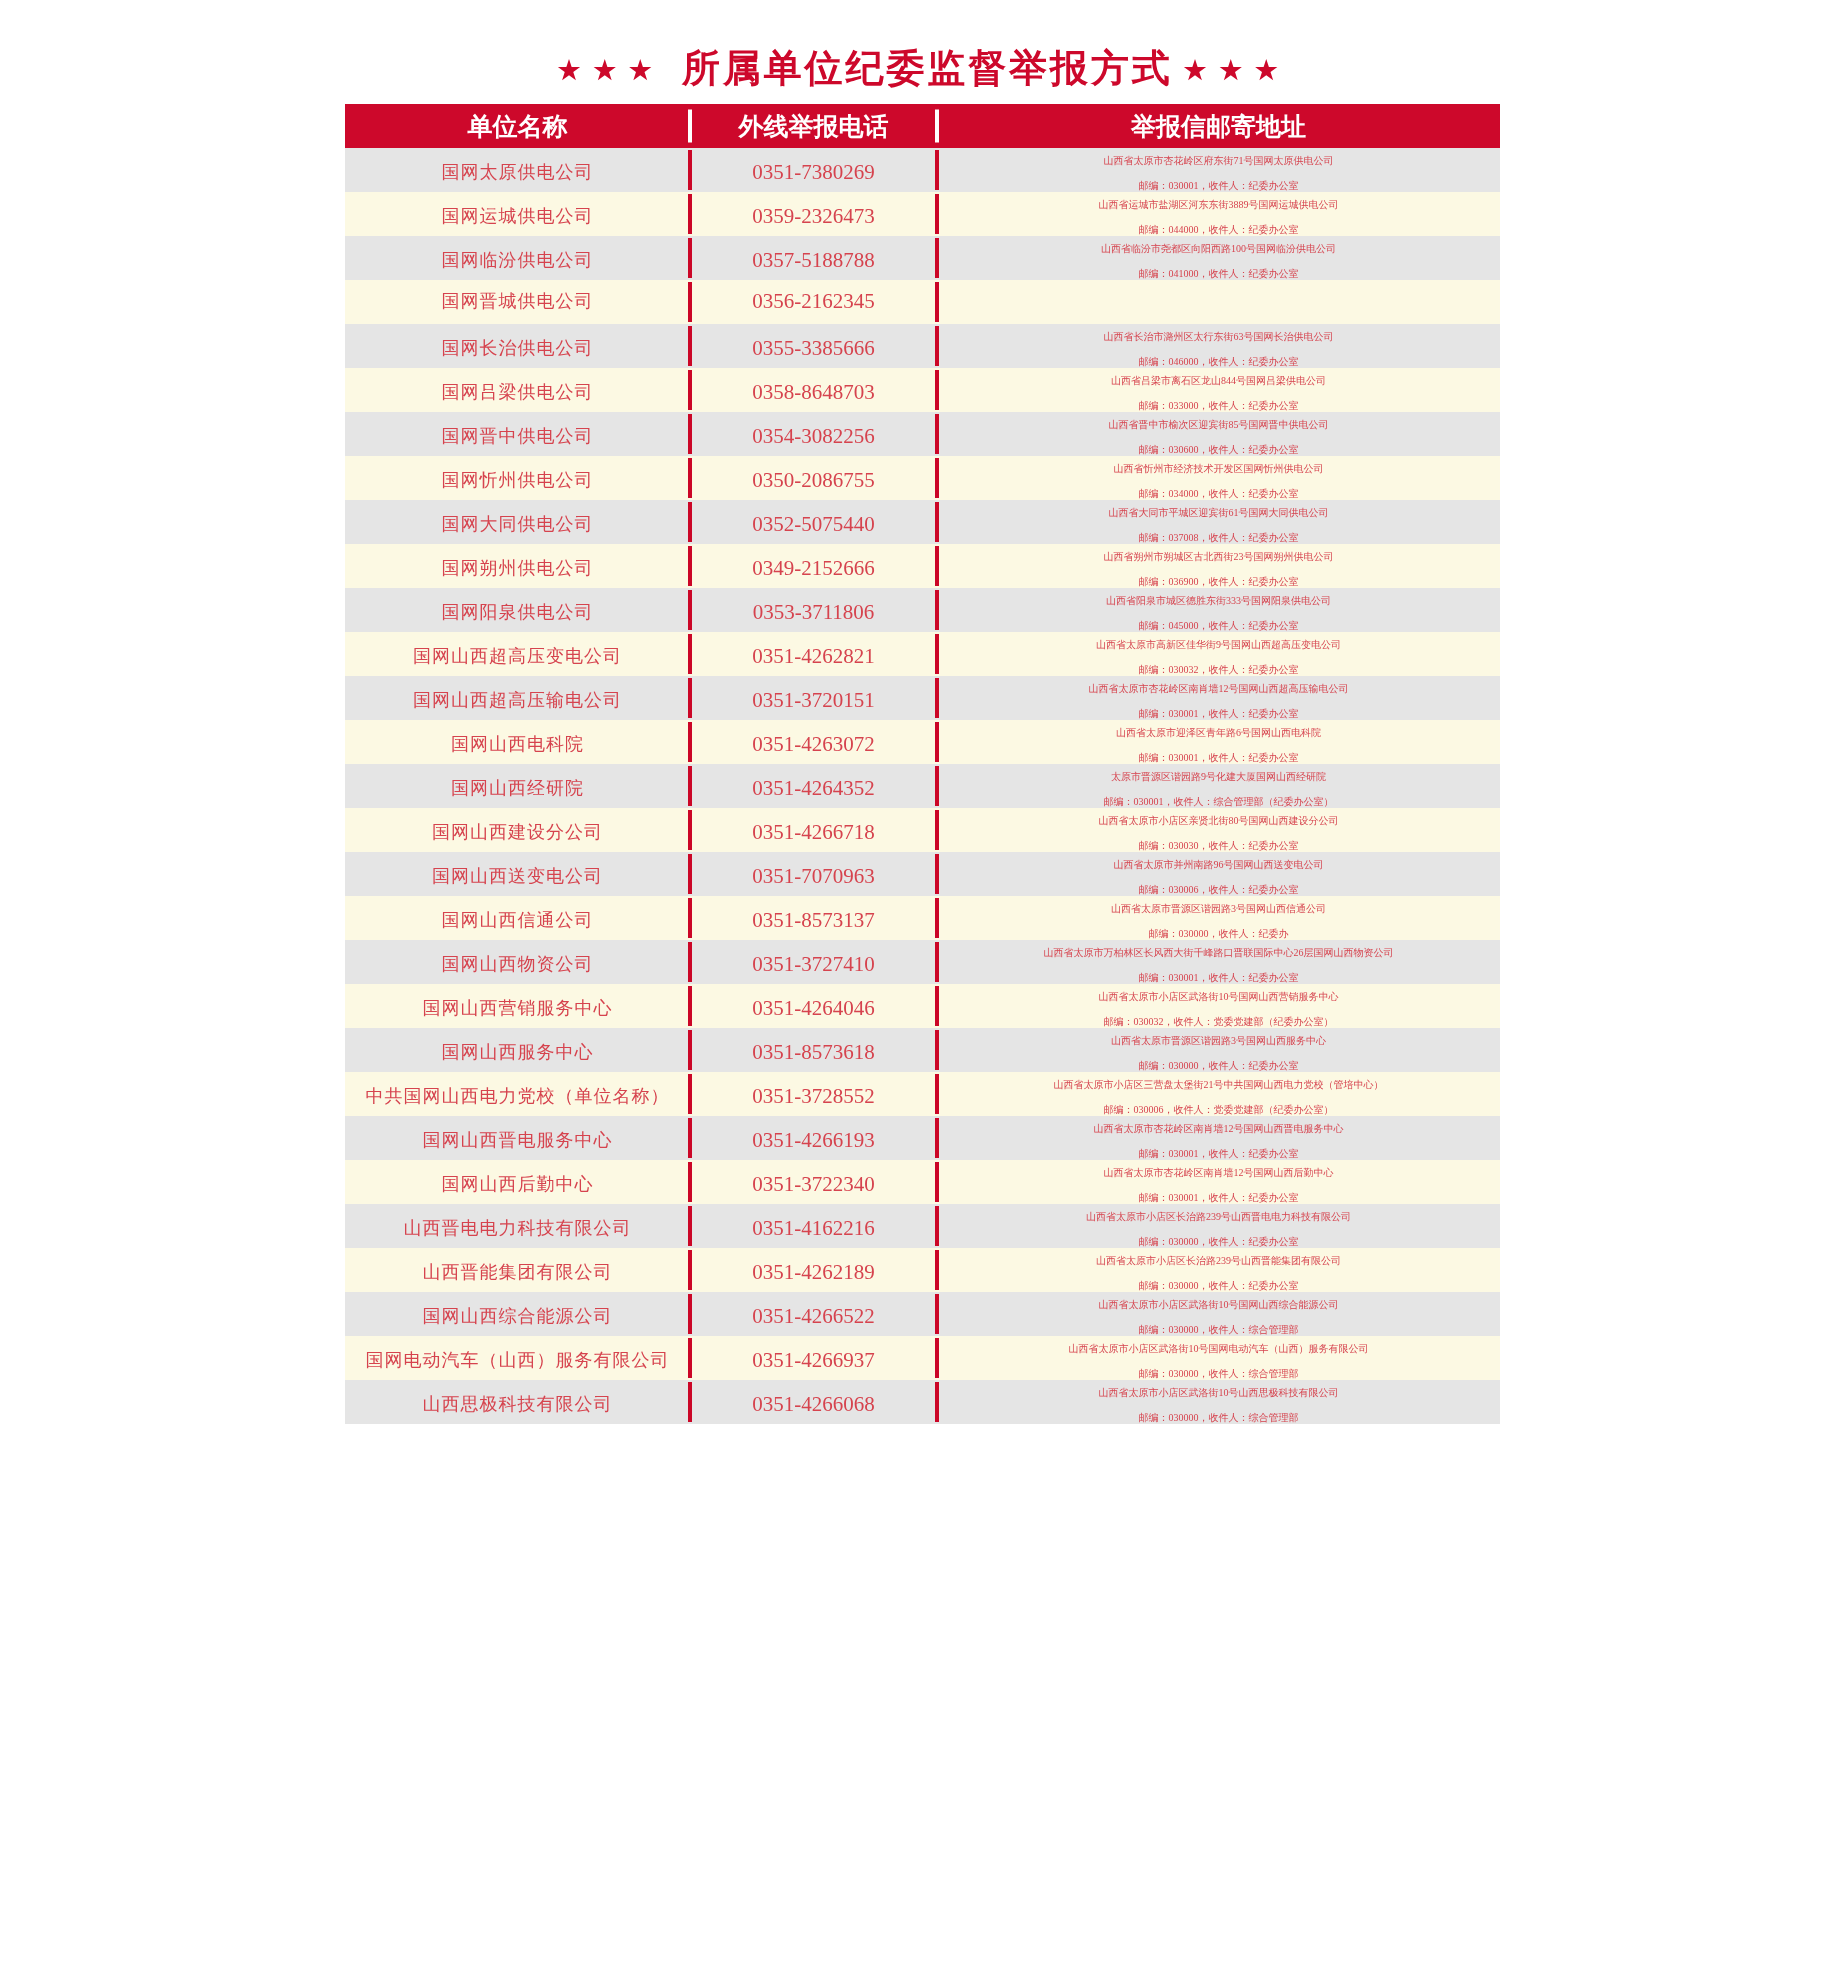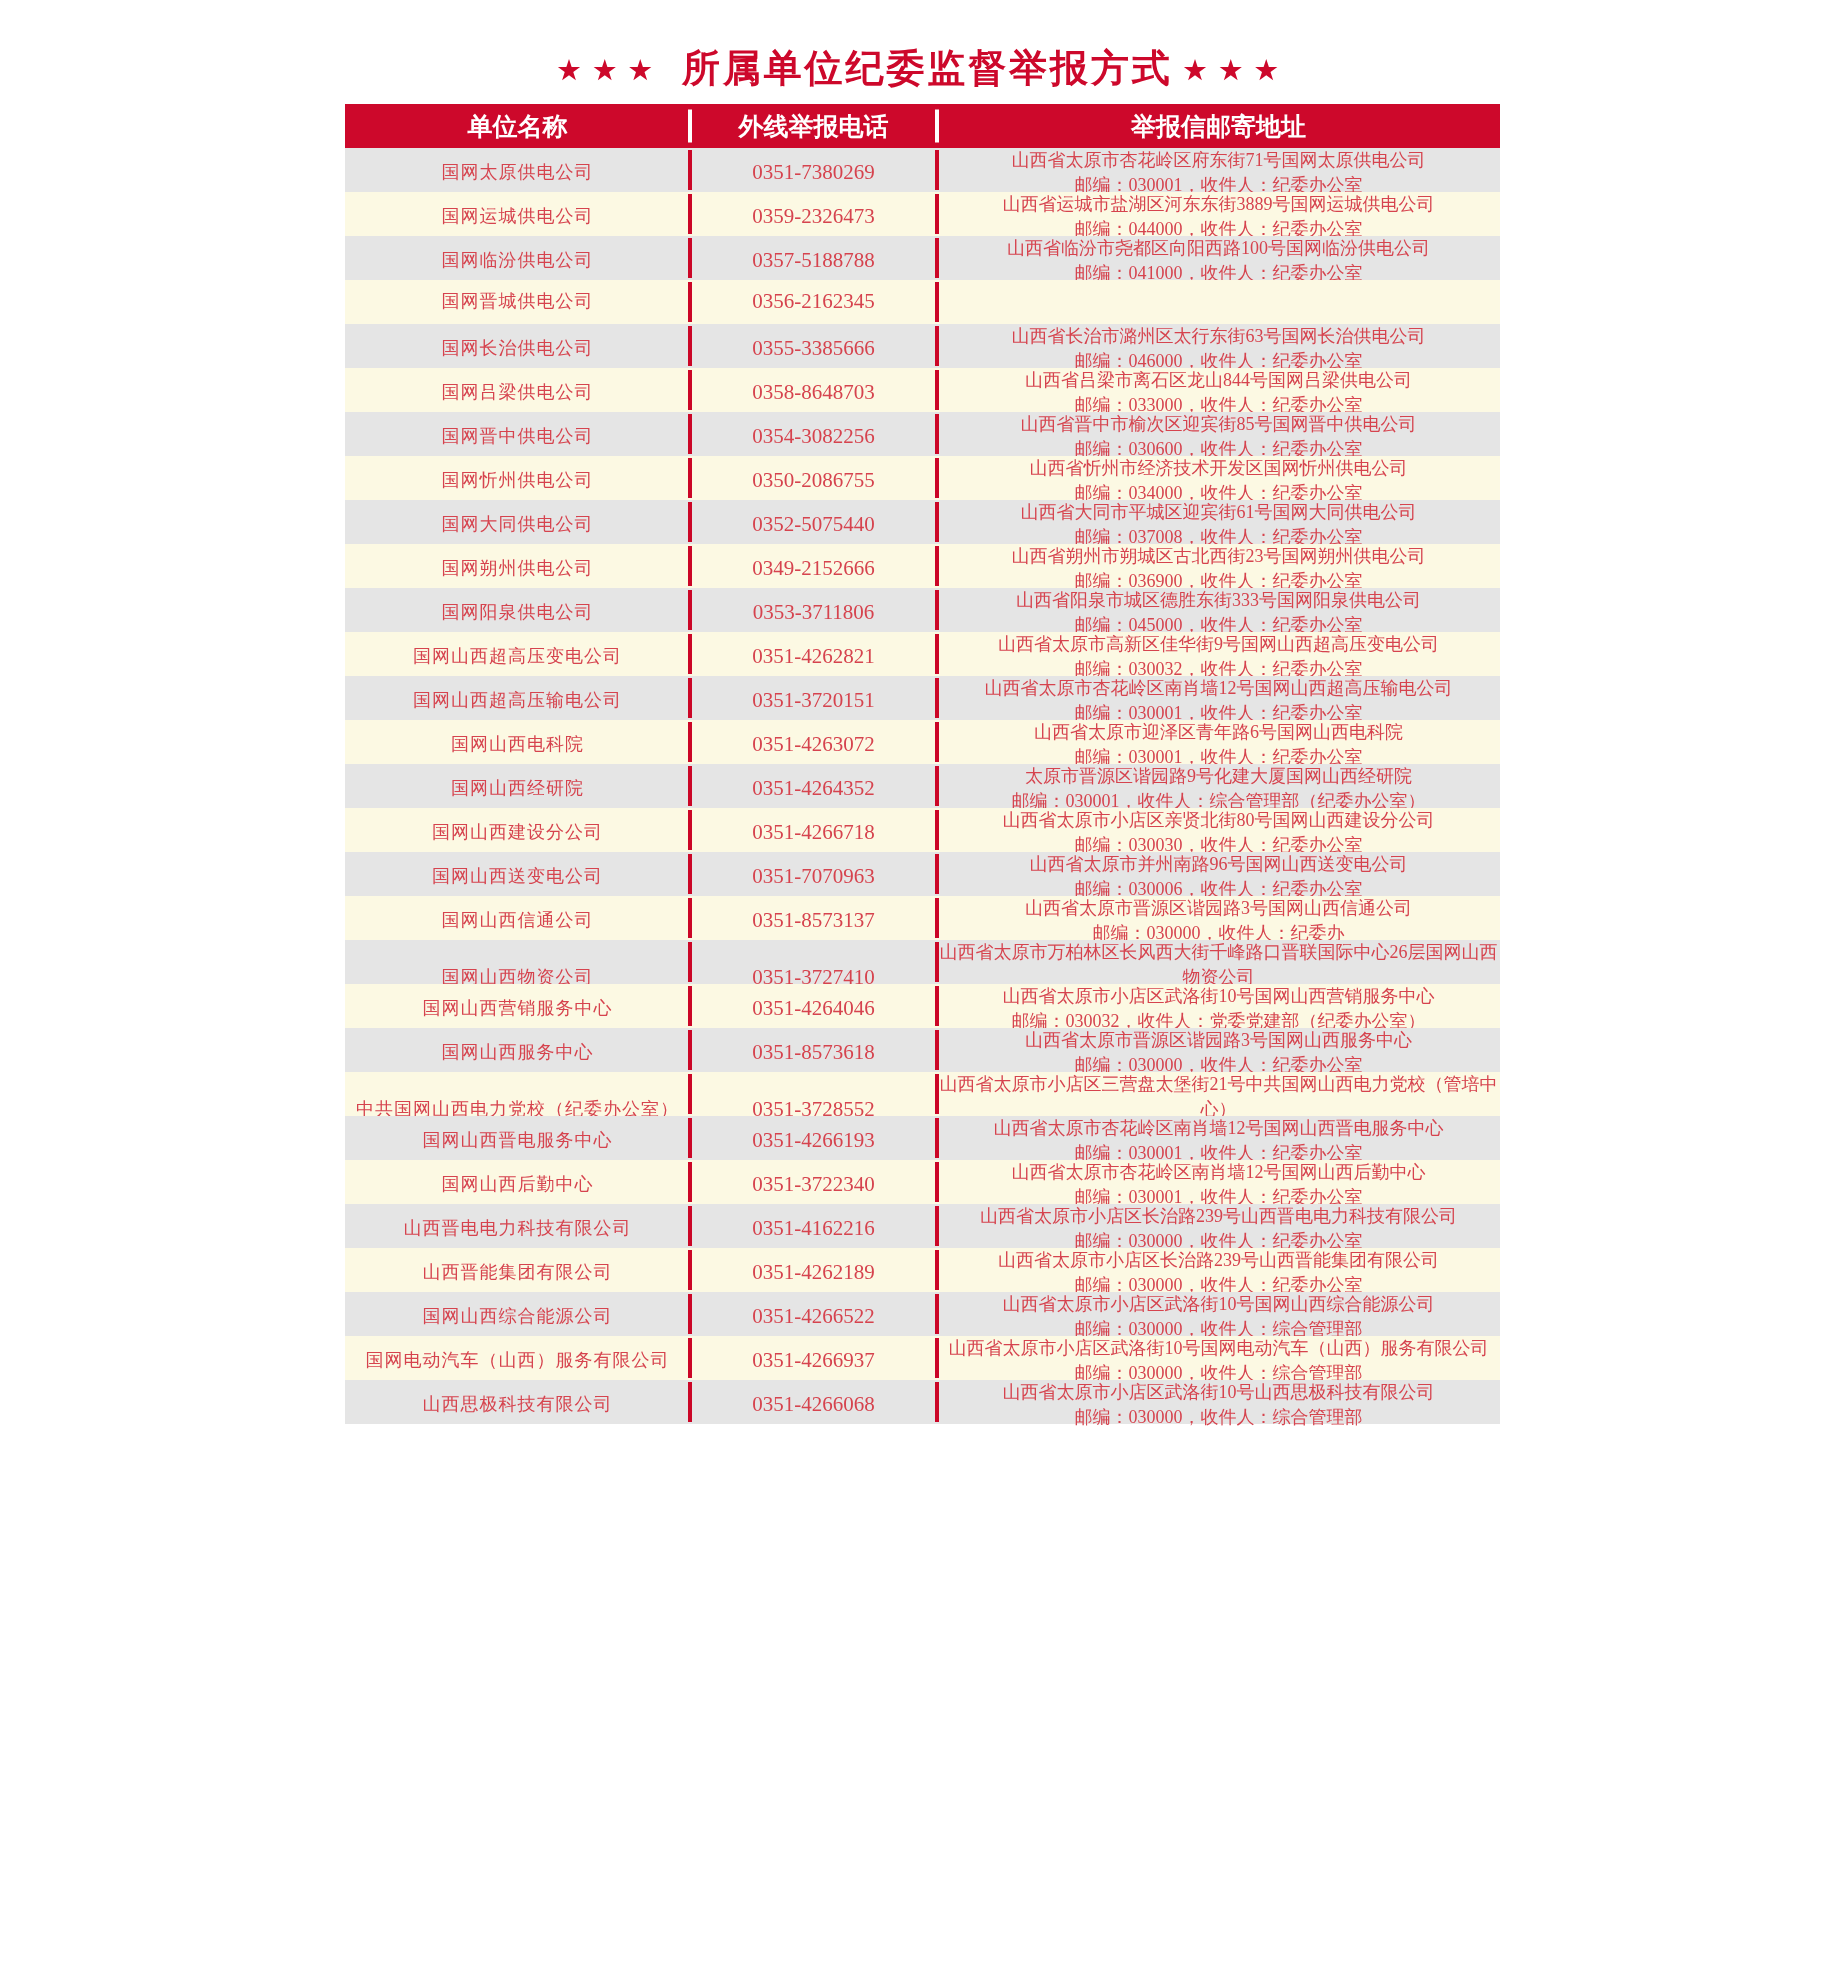--- a/index.html
+++ b/index.html
@@ -58,21 +58,21 @@
     font-size: 25px;
   }
   .cell {
     text-align: center;
     line-height: 1.2;
   }
   .row { background: #e5e5e5; color: #D6434E; }
   .row:nth-child(even) { background: #FCF9E3; }
   .cell.name { font-size: 18px; letter-spacing: 1px; }
   .cell.phone { font-size: 21px; }
-  .cell.addr { font-size: 18px; line-height: 25px; }
+  .cell.addr { font-size: 10px; line-height: 25px; }
 
   
   .vbar {
     position: absolute;
     top: 50%;
     transform: translateY(-50%);
     width: 3.8px;
   }
   .vbar.b1 { left: 343px; }
   .vbar.b2 { left: 590px; }
@@ -322,21 +322,21 @@
     <div class="cell phone">0351-8573618</div>
     <div class="cell addr">
       <div>山西省太原市晋源区谐园路3号国网山西服务中心</div>
       <div>邮编：030000，收件人：纪委办公室</div>
     </div>
     <span class="vbar b1"></span>
     <span class="vbar b2"></span>
   </div>
 
   <div class="row">
-    <div class="cell name">中共国网山西电力党校（纪委办公室）</div>
+    <div class="cell name">中共国网山西电力党校（单位名称）</div>
     <div class="cell phone">0351-3728552</div>
     <div class="cell addr">
       <div>山西省太原市小店区三营盘太堡街21号中共国网山西电力党校（管培中心）</div>
       <div>邮编：030006，收件人：党委党建部（纪委办公室）</div>
     </div>
     <span class="vbar b1"></span>
     <span class="vbar b2"></span>
   </div>
 
 

